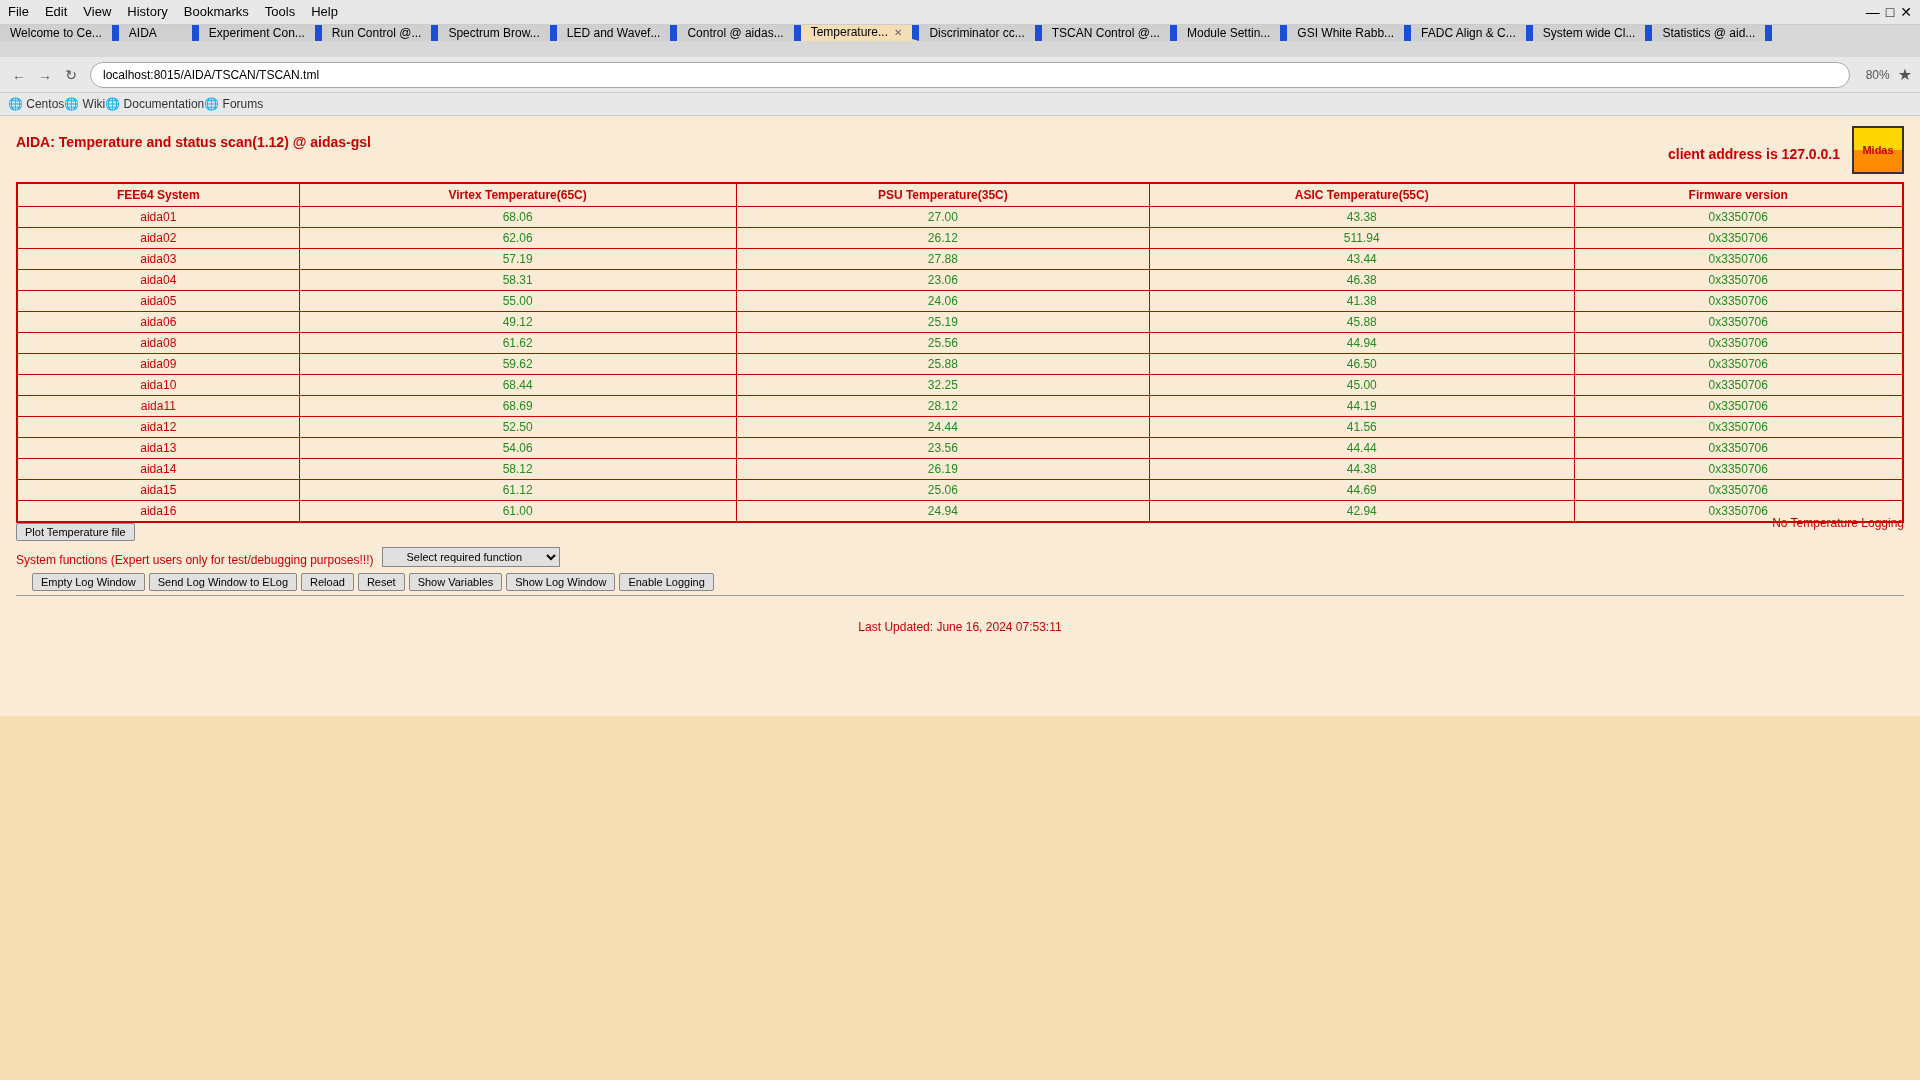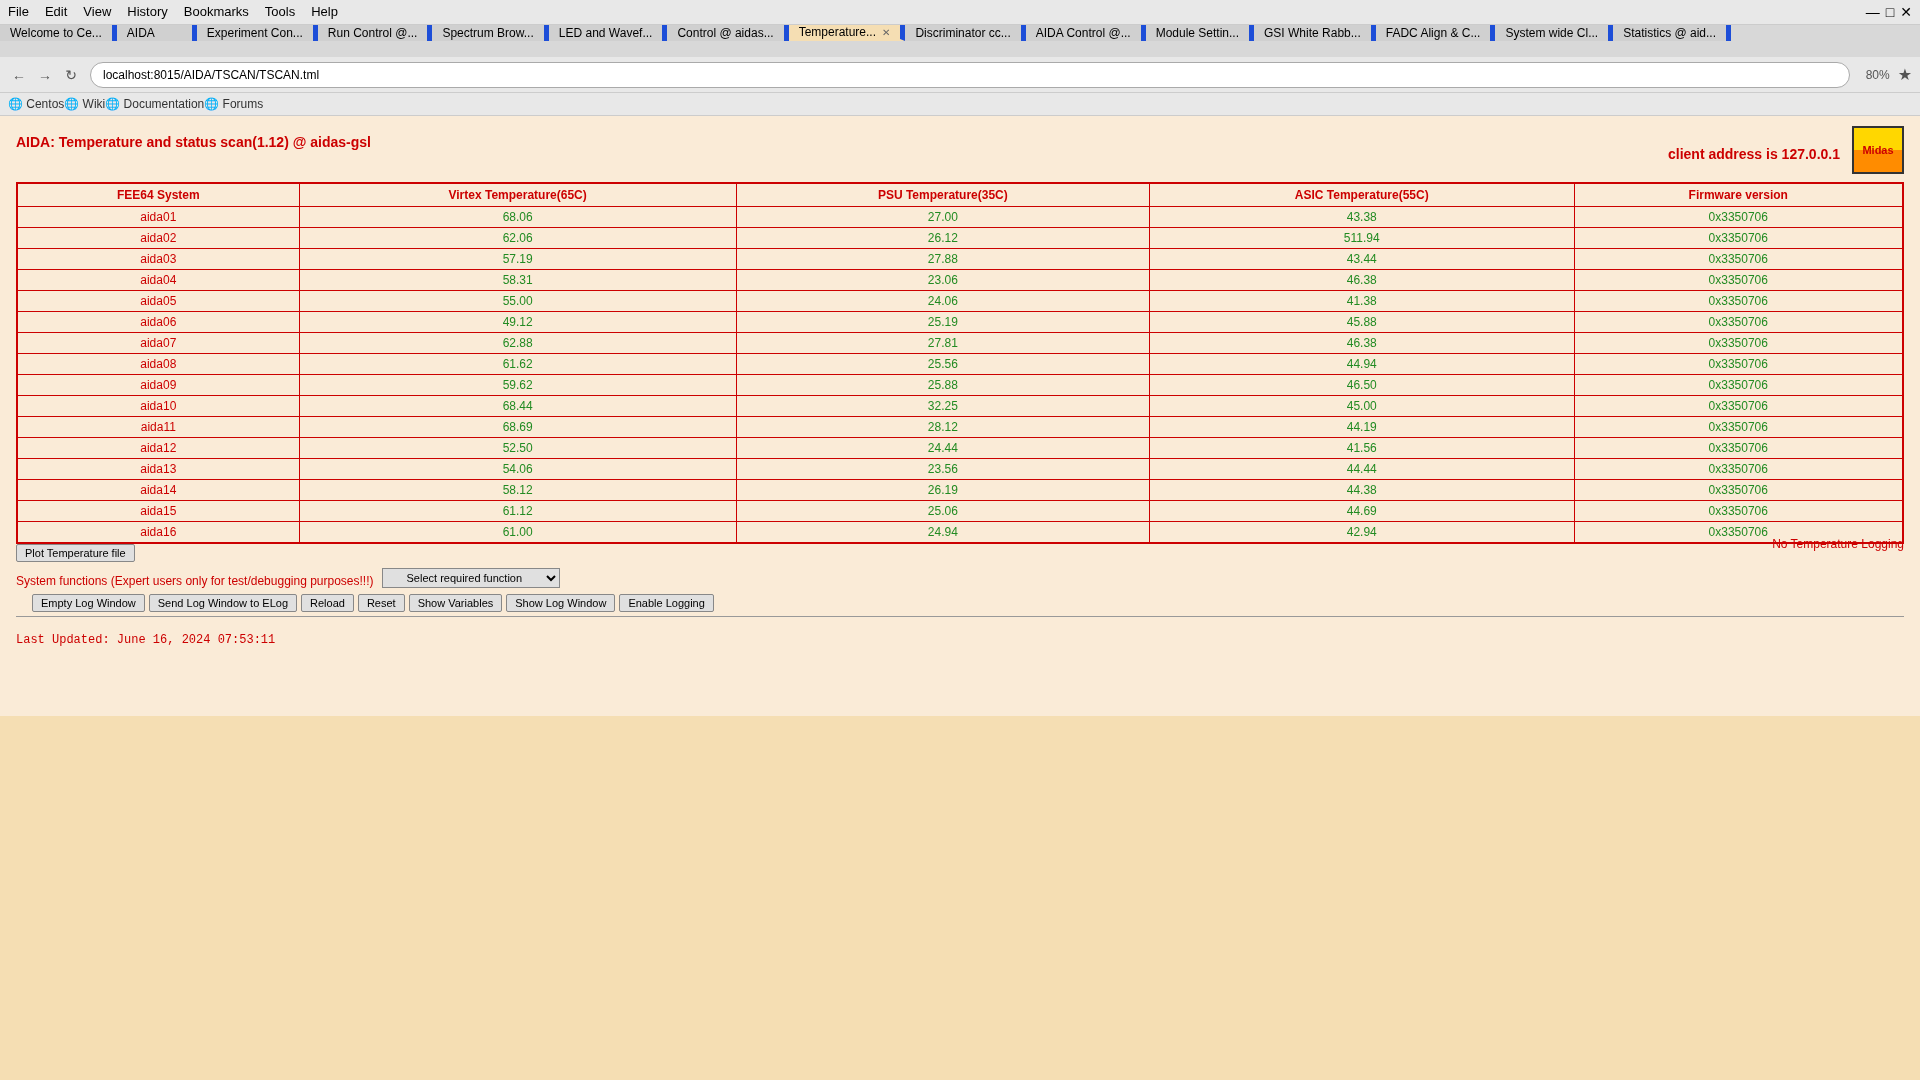--- a/index.html
+++ b/index.html
@@ -3,21 +3,21 @@
   <meta charset="utf-8">
   <style>
     * { margin: 0; padding: 0; box-sizing: border-box; }
     body { font-family: Arial, sans-serif; font-size: 13px; background: #f5deb3; }
 
     
     .browser-chrome { background: #e8e8e8; }
     .title-bar-menu { display: flex; gap: 16px; padding: 4px 8px; font-size: 13px; background: #e8e8e8; border-bottom: 1px solid #ccc; }
     .title-bar-menu span { cursor: pointer; }
     .tabs-bar { display: flex; background: #d8d8d8; overflow-x: hidden; height: 32px; }
-    .tab { display: flex; align-items: center; padding: 0 10px; height: 16px; background: #d0d0d0; border-right: 5px solid #1d4ed8; font-size: 12px; white-space: nowrap; cursor: pointer; min-width: 80px; max-width: 140px; overflow: hidden; }
+    .tab { display: flex; align-items: center; padding: 0 10px; height: 16px; background: #d0d0d0; border-right: 7px solid #1d4ed8; font-size: 12px; white-space: nowrap; cursor: pointer; min-width: 80px; max-width: 140px; overflow: hidden; }
     .tab.active { background: #f5deb3; border-bottom: 2px solid #f5deb3; }
     .tab .close-tab { margin-left: 6px; font-size: 10px; color: #666; }
     .address-bar { display: flex; align-items: center; padding: 4px 8px; background: #e8e8e8; border-bottom: 1px solid #ccc; gap: 8px; height: 36px; }
     .address-bar .nav-btns { display: flex; gap: 4px; align-items: center; }
     .address-bar .nav-btn { width: 22px; height: 22px; display: flex; align-items: center; justify-content: center; font-size: 14px; cursor: pointer; color: #555; }
     .address-bar .url-box { flex: 1; height: 26px; border: 1px solid #aaa; border-radius: 13px; padding: 0 12px; font-size: 12px; background: white; display: flex; align-items: center; }
     .address-bar .zoom { font-size: 12px; color: #555; margin-left: 8px; }
     .bookmarks-bar { display: flex; align-items: center; padding: 4px 8px; background: #e8e8e8; border-bottom: 1px solid #ccc; font-size: 12px; }
     .bookmarks-bar span { cursor: pointer; color: #333; }
 
@@ -36,21 +36,21 @@
     .data-table td:not(:first-child) { color: #228B22; }
 
     
     .controls-area { }
     .no-logging { text-align: right; color: #cc0000; font-size: 12px; float: right; margin-top: -18px; }
     .system-functions-row { display: flex; align-items: flex-end; gap: 8px; margin-bottom: 6px; clear: both; }
     .system-functions-label { color: #cc0000; font-size: 12px; }
     .buttons-row { display: flex; gap: 4px; flex-wrap: wrap; padding-left: 16px; }
     .ctrl-btn { font-size: 11px; padding: 2px 8px; background: #e0e0e0; border: 1px solid #888; cursor: pointer; border-radius: 2px; }
     .ctrl-select { font-size: 11px; padding: 2px 20px; background: #e0e0e0; border: 1px solid #888; cursor: pointer; }
-    .last-updated { text-align: left; color: #cc0000; font-size: 12px; margin-top: 16px; font-family: Liberation Mono, monospace; }
+    .last-updated { text-align: center; color: #cc0000; font-size: 12px; margin-top: 24px; }
     .bottom-border { border-top: 1px solid #999; margin-top: 4px; }
 
     .window-controls { display: flex; gap: 6px; align-items: center; }
   </style>
 </head>
 <body>
 
 <div class="browser-chrome">
 
   <div class="title-bar-menu">
@@ -92,21 +92,21 @@
         <span>Control @ aidas...</span>
       </div>
     <div class="tab active">
       <span>Temperature...</span>
       <span class="close-tab">✕</span>
     </div>
     <div class="tab">
         <span>Discriminator cc...</span>
       </div>
     <div class="tab">
-        <span>AIDA Control @...</span>
+        <span>TSCAN Control @...</span>
       </div>
     <div class="tab">
         <span>Module Settin...</span>
       </div>
     <div class="tab">
         <span>GSI White Rabb...</span>
       </div>
     <div class="tab">
         <span>FADC Align &amp;  C...</span>
       </div>
@@ -198,27 +198,20 @@
           <td>0x3350706</td>
         </tr>
         <tr>
           <td>aida06</td>
           <td>49.12</td>
           <td>25.19</td>
           <td>45.88</td>
           <td>0x3350706</td>
         </tr>
         <tr>
-          <td>aida07</td>
-          <td>62.88</td>
-          <td>27.81</td>
-          <td>46.38</td>
-          <td>0x3350706</td>
-        </tr>
-        <tr>
           <td>aida08</td>
           <td>61.62</td>
           <td>25.56</td>
           <td>44.94</td>
           <td>0x3350706</td>
         </tr>
         <tr>
           <td>aida09</td>
           <td>59.62</td>
           <td>25.88</td>

